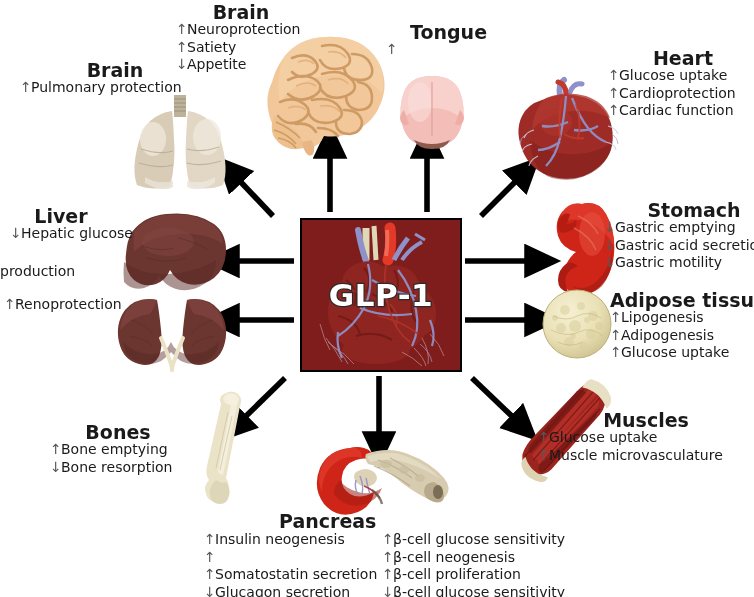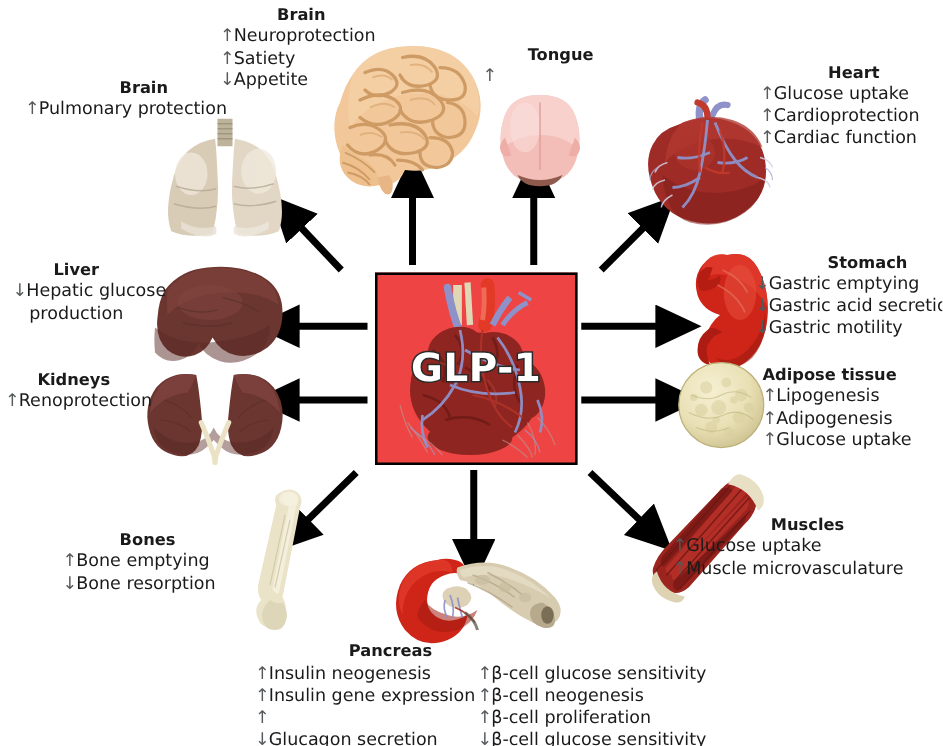--- a/index.html
+++ b/index.html
@@ -15,21 +15,21 @@
     font-family: "DejaVu Sans", sans-serif;
     overflow: hidden;
   }
   
   .organ-block {
     position: absolute;
     color: #1a1a1a;
   }
   .organ-title {
     font-weight: bold;
-    font-size: 13px;
+    font-size: 19px;
     line-height: 17px;
     white-space: nowrap;
   }
   .effect-line {
     font-size: 14px;
     line-height: 17.5px;
     white-space: nowrap;
     display: flex;
     align-items: baseline;
   }
@@ -45,21 +45,21 @@
   .rgt { text-align: right; }
 
   
   #center-box {
     position: absolute;
     left: 300px;
     top: 218px;
     width: 158px;
     height: 150px;
     border: 2px solid #000;
-    background: #ef4444;
+    background: #7f1d1d;
     overflow: hidden;
   }
   #center-label {
     position: absolute;
     left: 0;
     top: 50%;
     width: 100%;
     transform: translateY(-50%);
     text-align: center;
     font-size: 31px;
@@ -254,21 +254,21 @@
     <svg width="72" height="80" viewBox="0 0 72 80">
       <path d="M36 4 q22 0 28 16 q6 16 2 32 q-4 16 -16 20 q-14 4 -28 0 q-12 -4 -16 -20 q-4 -16 2 -32 q6 -16 28 -16 Z" fill="#f3bdb8"></path>
       <path d="M36 4 q22 0 28 16 q5 14 3 28 q-12 -12 -31 -12 q-19 0 -31 12 q-2 -14 3 -28 q6 -16 28 -16 Z" fill="#f8d3cf" opacity="0.85"></path>
       <ellipse cx="24" cy="30" rx="12" ry="20" fill="#fae0dc" opacity="0.55"></ellipse>
       <path d="M36 10 q0 30 0 54" stroke="#e09e98" stroke-width="1.6" fill="none" opacity="0.7"></path>
       <path d="M8 38 q-6 6 -3 12 q3 5 8 2" fill="#eeada7"></path>
       <path d="M64 38 q6 6 3 12 q-3 5 -8 2" fill="#eeada7"></path>
       <path d="M18 68 q18 8 36 0 q-4 9 -18 9 q-14 0 -18 -9 Z" fill="#8f5a4e"></path>
     </svg>
   </div>
-  <div class="organ-block" style="left:386px;top:36px;width:125px;">
+  <div class="organ-block" style="left:386px;top:24px;width:125px;">
     <div class="organ-title" style="text-align:center;">Tongue</div>
     <div class="effect-line">
       <span class="arrow-glyph">↑</span>
     </div>
   </div>
 
   <div class="organ-art" style="left:512px;top:78px;">
     <svg width="110" height="105" viewBox="0 0 110 105">
       <g>
         <path d="M48 18 q-2 -12 4 -16" stroke="#8f91c9" stroke-width="6" fill="none" stroke-linecap="round"></path>
@@ -332,21 +332,21 @@
         <path d="M62 26 q18 4 30 12"></path>
       </g>
     </svg>
   </div>
   <div class="organ-block rgt" style="left:0px;top:208px;width:122px;">
     <div class="organ-title" style="text-align:center;">Liver</div>
     <div class="effect-line" style="justify-content:flex-start;padding-left:10px;">
       <span class="arrow-glyph">↓</span>
       <span class="effect-text">Hepatic glucose</span>
     </div>
-    <div class="effect-line" style="justify-content:center;">
+    <div class="effect-line" style="justify-content:flex-start;margin-top:20px;">
       <span class="effect-text">production</span>
     </div>
   </div>
 
   <div class="organ-art" style="left:117px;top:292px;">
     <svg width="110" height="78" viewBox="0 0 110 78">
       <path d="M40 8 q-20 -4 -32 10 q-10 14 -6 32 q4 18 20 22 q14 4 20 -8 q4 -10 2 -26 q-2 -20 -4 -30 Z" fill="#6b3530"></path>
       <path d="M70 8 q20 -4 32 10 q10 14 6 32 q-4 18 -20 22 q-14 4 -20 -8 q-4 -10 -2 -26 q2 -20 4 -30 Z" fill="#6b3530"></path>
       <path d="M40 8 q-18 -4 -30 10 q-6 9 -7 20 q12 -14 30 -16 q5 -8 7 -14 Z" fill="#7f443e" opacity="0.8"></path>
       <path d="M70 8 q18 -4 30 10 q6 9 7 20 q-12 -14 -30 -16 q-5 -8 -7 -14 Z" fill="#7f443e" opacity="0.8"></path>
@@ -355,21 +355,20 @@
       <path d="M66 46 q-6 14 -10 26 q-1 4 -1 6" stroke="#ebe2c6" stroke-width="4" fill="none" stroke-linecap="round"></path>
       <g fill="none" stroke="#5a2c28" stroke-width="1" opacity="0.55">
         <path d="M14 28 q14 4 22 14"></path>
         <path d="M96 28 q-14 4 -22 14"></path>
         <path d="M12 44 q16 2 24 10"></path>
         <path d="M98 44 q-16 2 -24 10"></path>
       </g>
     </svg>
   </div>
   <div class="organ-block rgt" style="left:0px;top:296px;width:118px;">
-    <div class="organ-title" style="text-align:center;">Kidneys</div>
     <div class="effect-line" style="justify-content:flex-start;padding-left:4px;">
       <span class="arrow-glyph">↑</span>
       <span class="effect-text">Renoprotection</span>
     </div>
   </div>
 
   <div class="organ-art" style="left:552px;top:198px;">
     <svg width="70" height="100" viewBox="0 0 70 100">
       <path d="M30 6 q16 -4 24 10 q10 18 8 40 q-2 24 -18 36 q-14 10 -26 2 q-10 -8 -6 -22 q4 -12 12 -18 q-14 -4 -18 -16 q-4 -14 4 -24 q8 -10 20 -8 Z" fill="#cf2418"></path>
       <path d="M30 6 q16 -4 24 10 q8 14 8 32 q-10 -18 -26 -24 q-16 -6 -28 2 q0 -12 8 -18 q6 -4 14 -2 Z" fill="#e0392b" opacity="0.85"></path>
@@ -539,24 +538,24 @@
   <div class="organ-block" style="left:279px;top:513px;width:200px;">
     <div class="organ-title" style="text-align:left;">Pancreas</div>
   </div>
   <div class="organ-block" style="left:204px;top:531px;width:190px;">
     <div class="effect-line">
       <span class="arrow-glyph">↑</span>
       <span class="effect-text">Insulin neogenesis</span>
     </div>
     <div class="effect-line">
       <span class="arrow-glyph">↑</span>
-      <span class="effect-text">Insulin gene expression</span>
-    </div>
-    <div class="effect-line">
-      <span class="arrow-glyph">↑</span>
+    </div>
+    <div class="effect-line">
+      <span class="arrow-glyph">↑</span>
+      <span class="effect-text">Somatostatin secretion</span>
     </div>
     <div class="effect-line">
       <span class="arrow-glyph">↓</span>
       <span class="effect-text">Glucagon secretion</span>
     </div>
   </div>
   <div class="organ-block" style="left:382px;top:531px;width:220px;">
     <div class="effect-line">
       <span class="arrow-glyph">↑</span>
       <span class="effect-text">β-cell glucose sensitivity</span>

